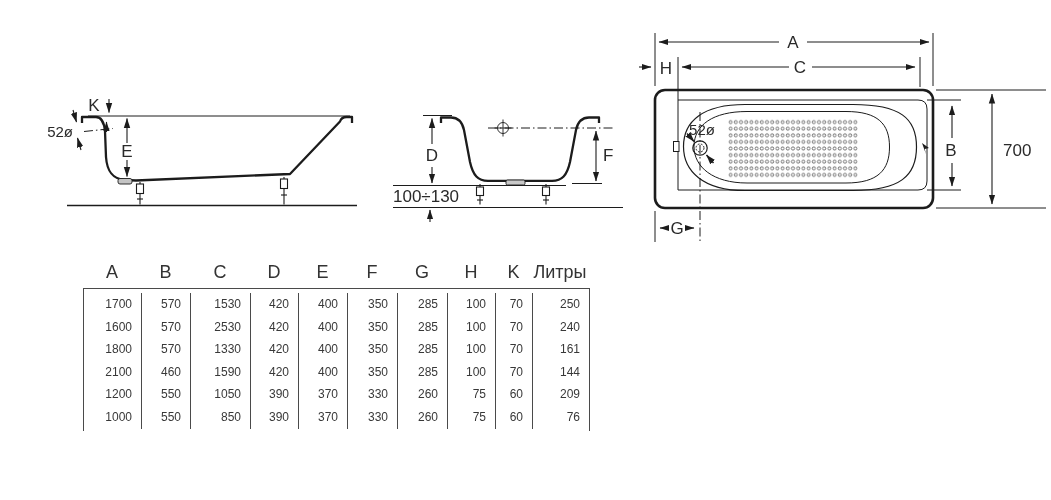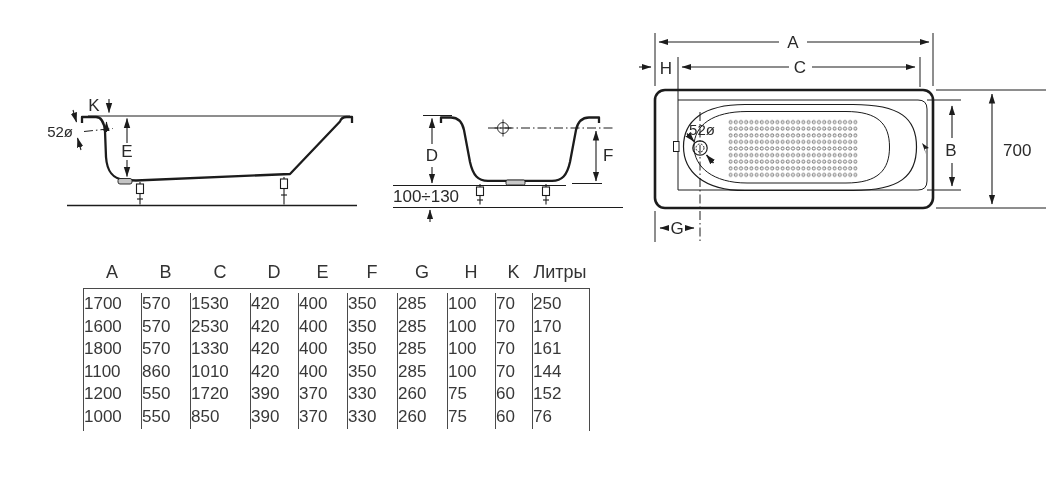--- a/index.html
+++ b/index.html
@@ -8,21 +8,21 @@
   svg text{font-family:"Liberation Sans",sans-serif;fill:#2a2a2a;}
   .dim{font-size:17px;}
   .dim-s{font-size:15px;}
   
   .spec-table{position:absolute;left:83px;top:260px;}
   .t-head,.t-row{display:grid;grid-template-columns:58px 49px 60px 48px 49px 50px 50px 48px 37px 56px;}
   .t-head{height:26px;margin-bottom:2px;}
   .th{font-size:18px;text-align:center;line-height:24px;color:#333;}
   .t-body{border:1.6px solid #4a4a4a;border-bottom:none;padding-top:4px;padding-bottom:2px;}
   .t-row{height:22.6px;}
-  .td{font-size:17px;color:#383838;text-align:left;padding-right:9px;line-height:22.6px;
+  .td{font-size:12px;color:#383838;text-align:right;padding-right:9px;line-height:22.6px;
       border-right:1.4px solid #4a4a4a;box-sizing:border-box;}
   .td:last-child{border-right:none;}
 </style>
 </head>
 <body>
 
 <div class="canvas">
 
   <svg width="1051" height="260" viewBox="0 0 1051 260" style="position:absolute;left:0;top:0;">
     <defs>
@@ -184,57 +184,57 @@
         <div class="t-row">
           <div class="td">1600</div>
           <div class="td">570</div>
           <div class="td">2530</div>
           <div class="td">420</div>
           <div class="td">400</div>
           <div class="td">350</div>
           <div class="td">285</div>
           <div class="td">100</div>
           <div class="td">70</div>
-          <div class="td">170</div>
+          <div class="td">240</div>
         </div>
         <div class="t-row">
           <div class="td">1800</div>
           <div class="td">570</div>
           <div class="td">1330</div>
           <div class="td">420</div>
           <div class="td">400</div>
           <div class="td">350</div>
           <div class="td">285</div>
           <div class="td">100</div>
           <div class="td">70</div>
           <div class="td">161</div>
         </div>
         <div class="t-row">
-          <div class="td">1100</div>
-          <div class="td">860</div>
-          <div class="td">1010</div>
+          <div class="td">2100</div>
+          <div class="td">460</div>
+          <div class="td">1590</div>
           <div class="td">420</div>
           <div class="td">400</div>
           <div class="td">350</div>
           <div class="td">285</div>
           <div class="td">100</div>
           <div class="td">70</div>
           <div class="td">144</div>
         </div>
         <div class="t-row">
           <div class="td">1200</div>
           <div class="td">550</div>
-          <div class="td">1720</div>
+          <div class="td">1050</div>
           <div class="td">390</div>
           <div class="td">370</div>
           <div class="td">330</div>
           <div class="td">260</div>
           <div class="td">75</div>
           <div class="td">60</div>
-          <div class="td">152</div>
+          <div class="td">209</div>
         </div>
         <div class="t-row">
           <div class="td">1000</div>
           <div class="td">550</div>
           <div class="td">850</div>
           <div class="td">390</div>
           <div class="td">370</div>
           <div class="td">330</div>
           <div class="td">260</div>
           <div class="td">75</div>

